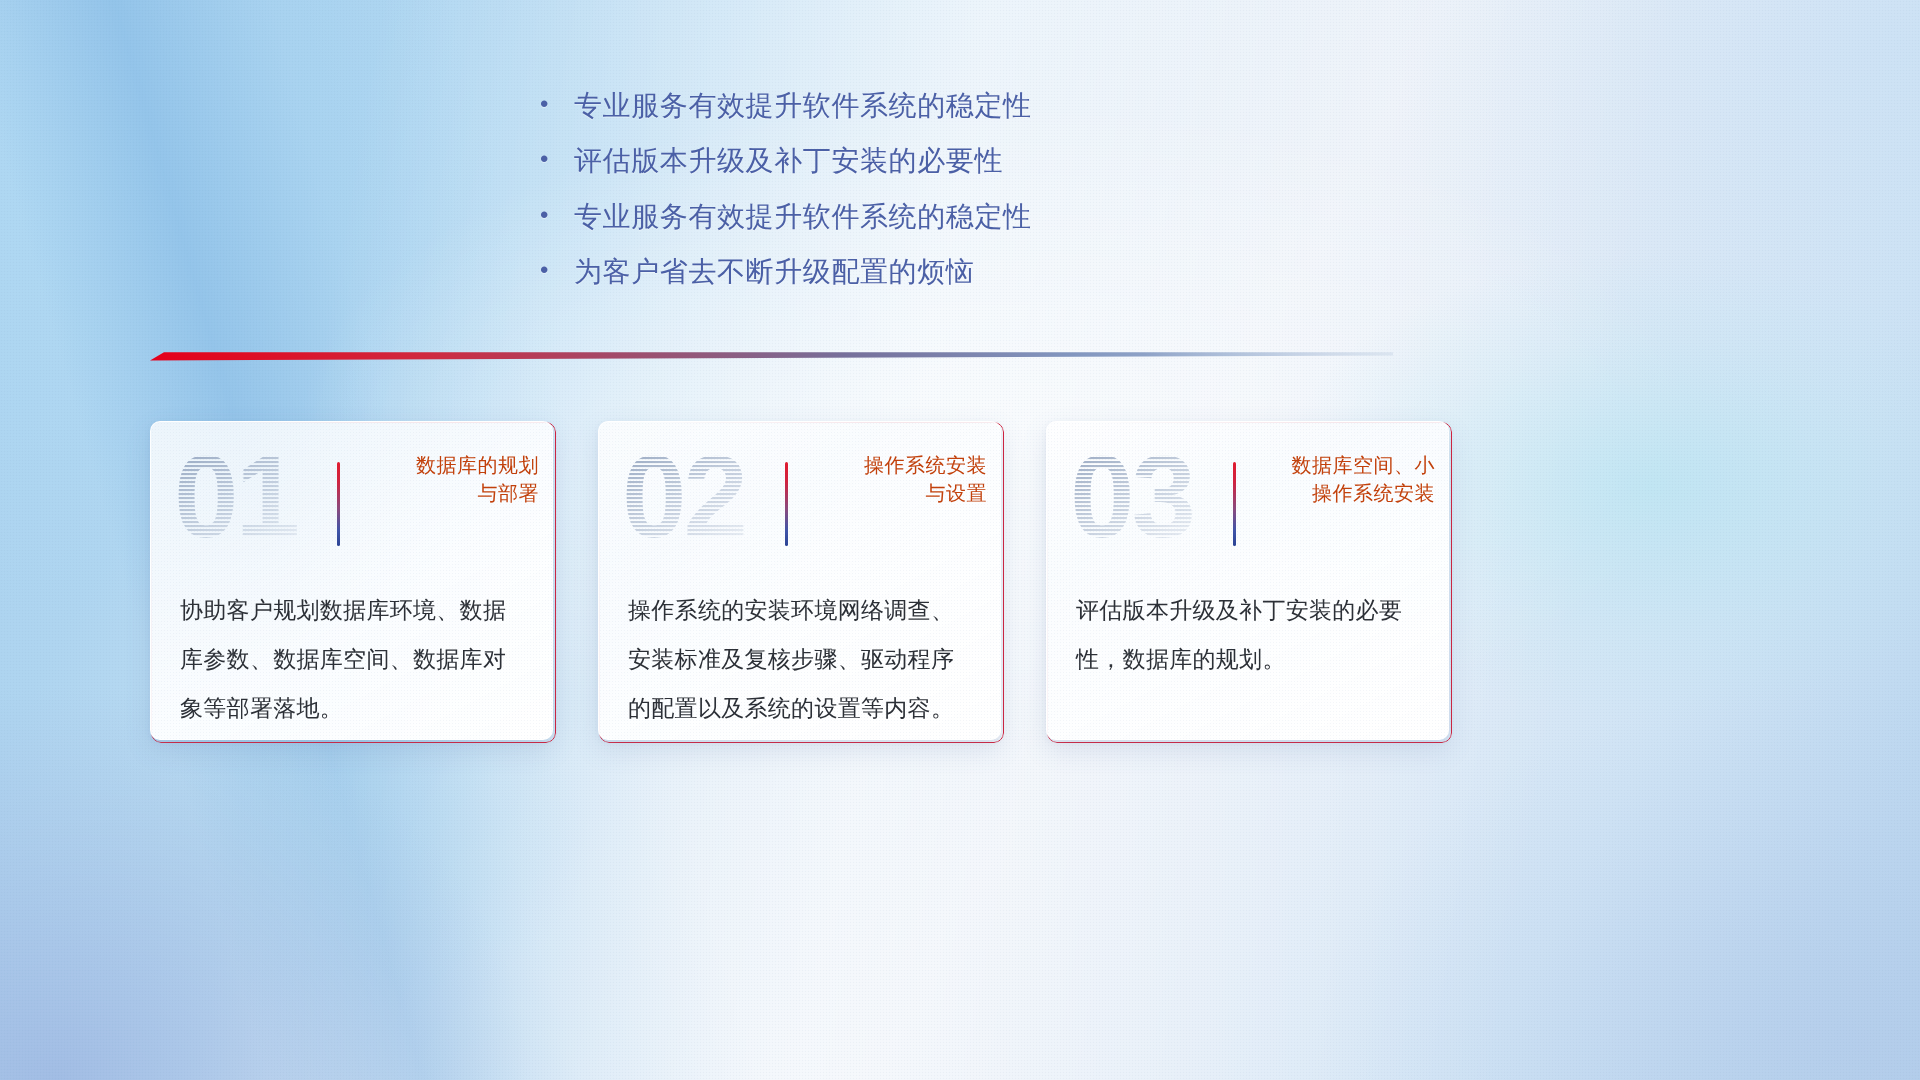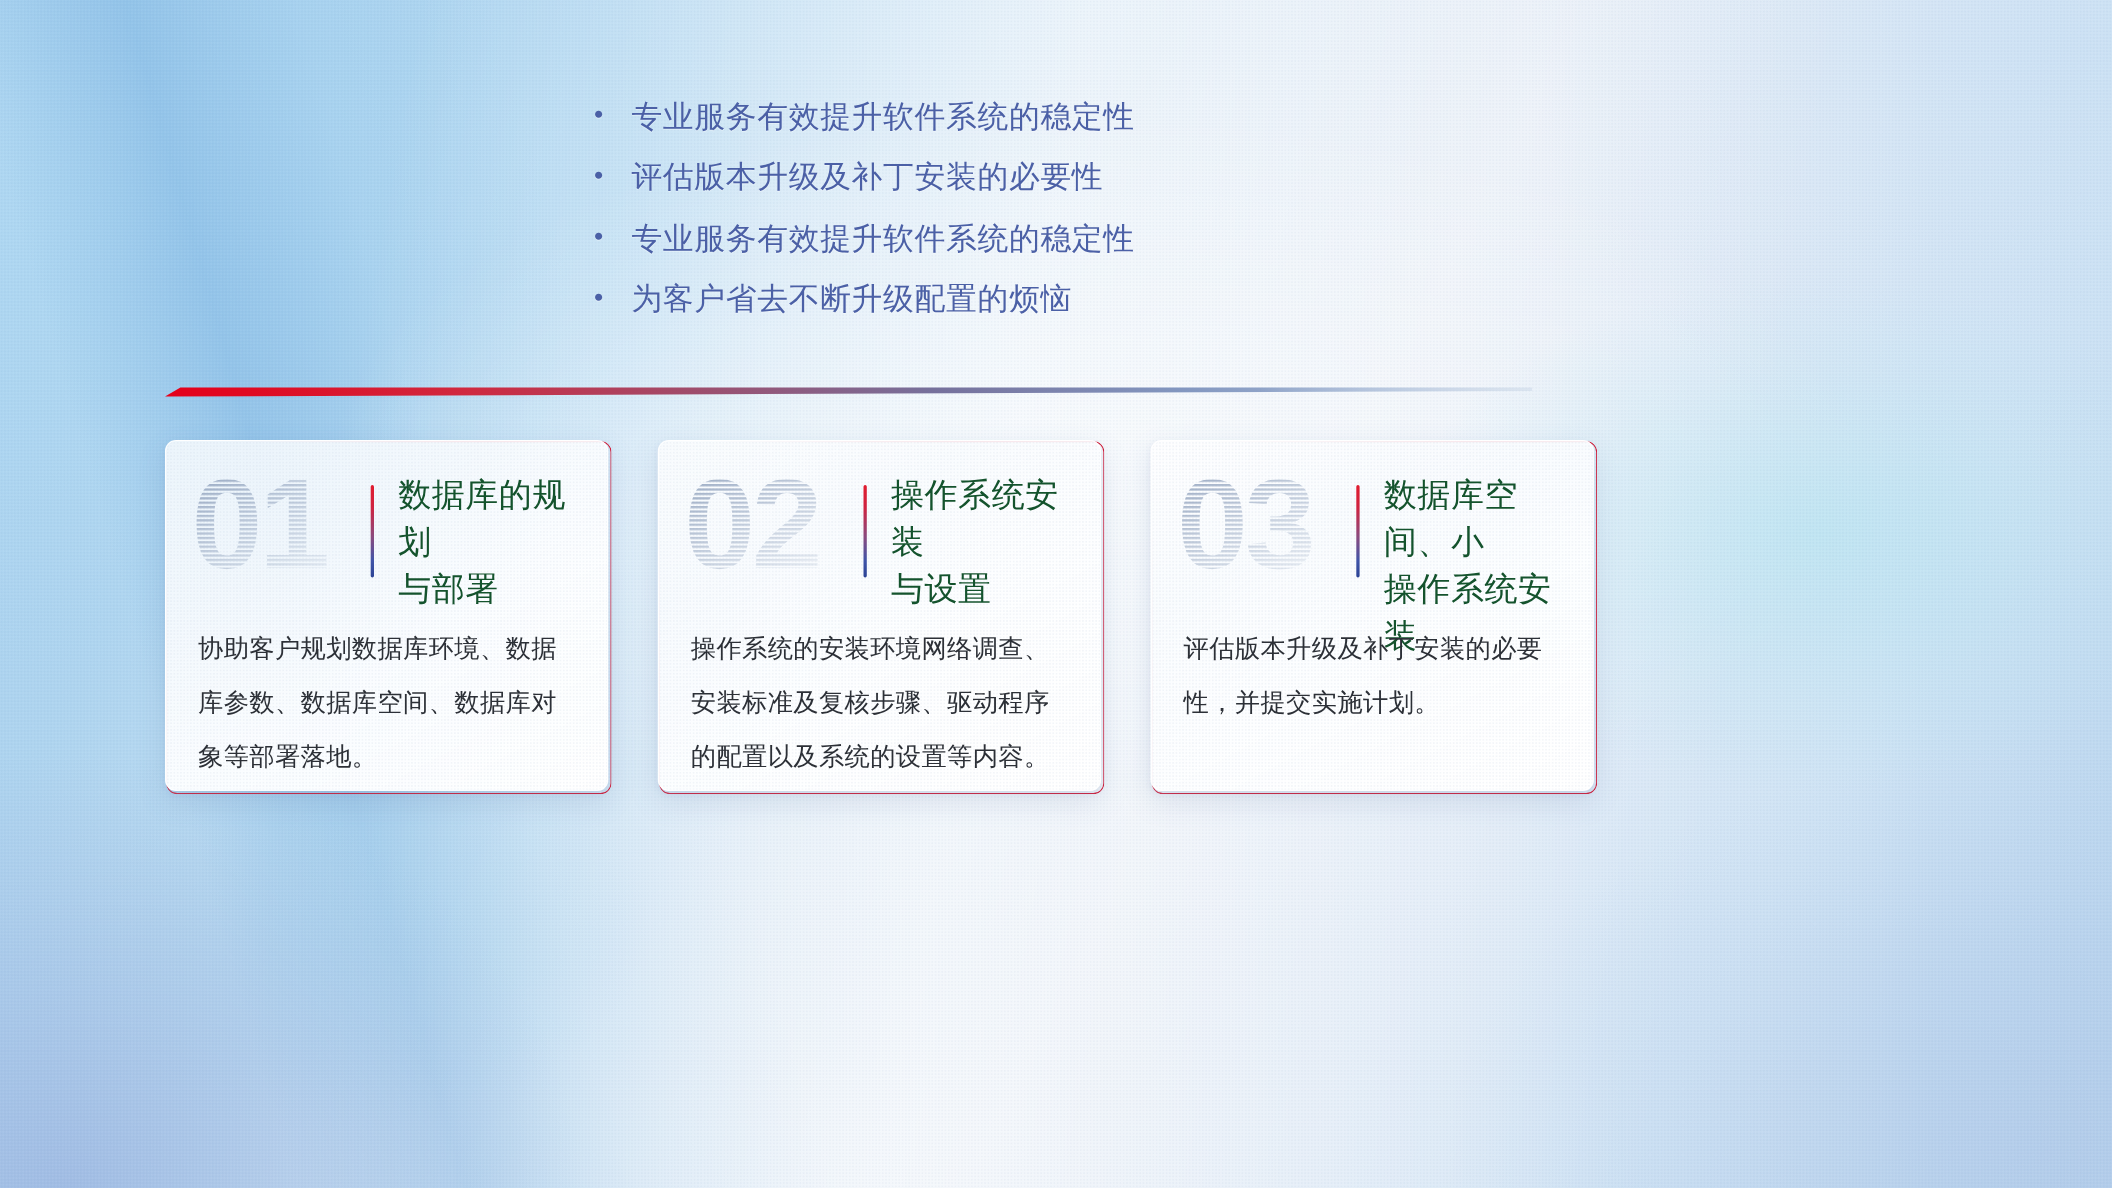--- a/index.html
+++ b/index.html
@@ -87,21 +87,21 @@
   }
   .bullet .btxt{flex:1 1 auto;white-space:nowrap;}
 
   
   #divider{
     position:absolute;left:150px;top:346px;width:1243px;height:18px;
   }
 
   
   #cards{
-    position:absolute;left:150px;top:400px;
+    position:absolute;left:150px;top:421px;
     width:1600px;height:320px;
     display:flex;gap:45px;
   }
   .card{
     position:relative;
     width:403px;height:319px;
     border-radius:10px;
     overflow:visible;
     flex:0 0 auto;
   }
@@ -140,23 +140,24 @@
     width:148px;height:112px;
     opacity:.95;
   }
   .vbar{
     position:absolute;left:187px;top:13px;
     width:3px;height:84px;border-radius:2px;
     background:linear-gradient(180deg,#e01b2e 0%,#cf2340 24%,#8a4a7e 56%,#3f54a8 82%,#2b4394 100%);
   }
   .card-title{
     position:absolute;left:212px;top:2px;right:14px;
-    font-size:30px;line-height:1.42;
-    color:#14532d;letter-spacing:.5px;
+    font-size:20px;line-height:1.42;
+    color:#c2410c;letter-spacing:.5px;
     font-weight:400;
+    text-align:right;
   }
   .card-body{
     position:absolute;left:30px;right:26px;top:165px;
     font-size:23px;line-height:2.12;
     color:#2c3037;letter-spacing:.3px;
   }
 </style>
 </head>
 <body>
 
@@ -310,16 +311,16 @@
           </defs>
           <text x="0" y="92" font-family="'Liberation Sans',sans-serif" font-size="116" font-weight="700" letter-spacing="-3" fill="url(#stripes3)" mask="url(#gnMask3)">03</text>
         </svg>
       </div>
       <div class="vbar"></div>
       <div class="card-title">
         <div>数据库空间、小</div>
         <div>操作系统安装</div>
       </div>
     </div>
-    <div class="card-body">评估版本升级及补丁安装的必要性，并提交实施计划。</div>
+    <div class="card-body">评估版本升级及补丁安装的必要性，数据库的规划。</div>
   </div>
 
 </div>
 
 </body></html>

